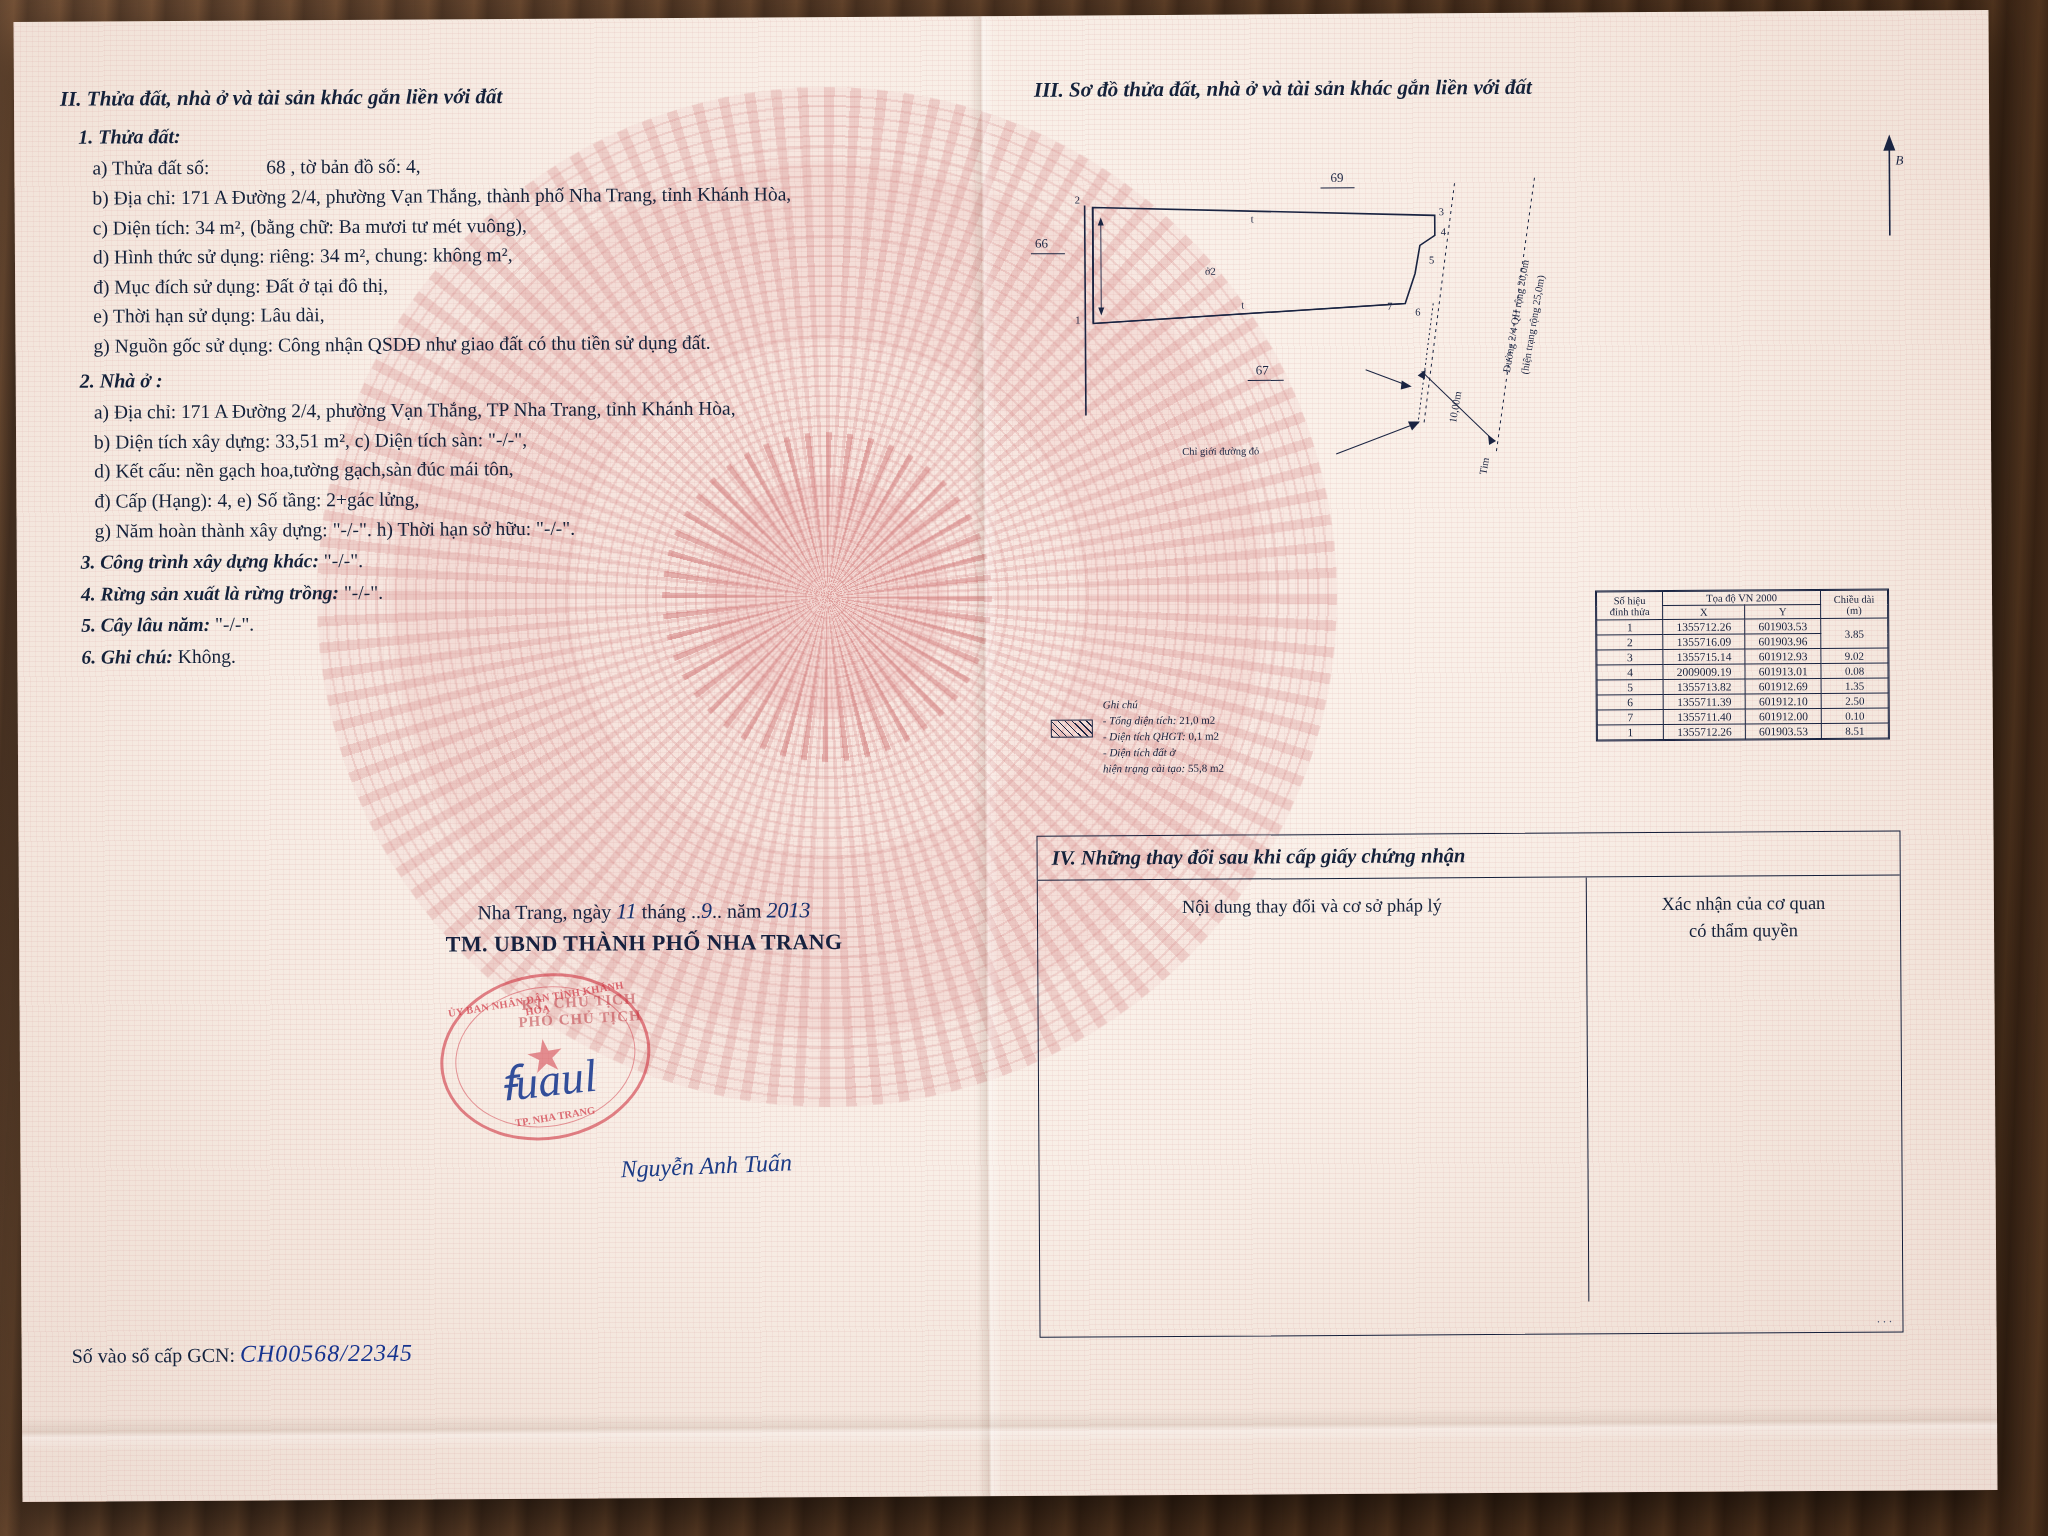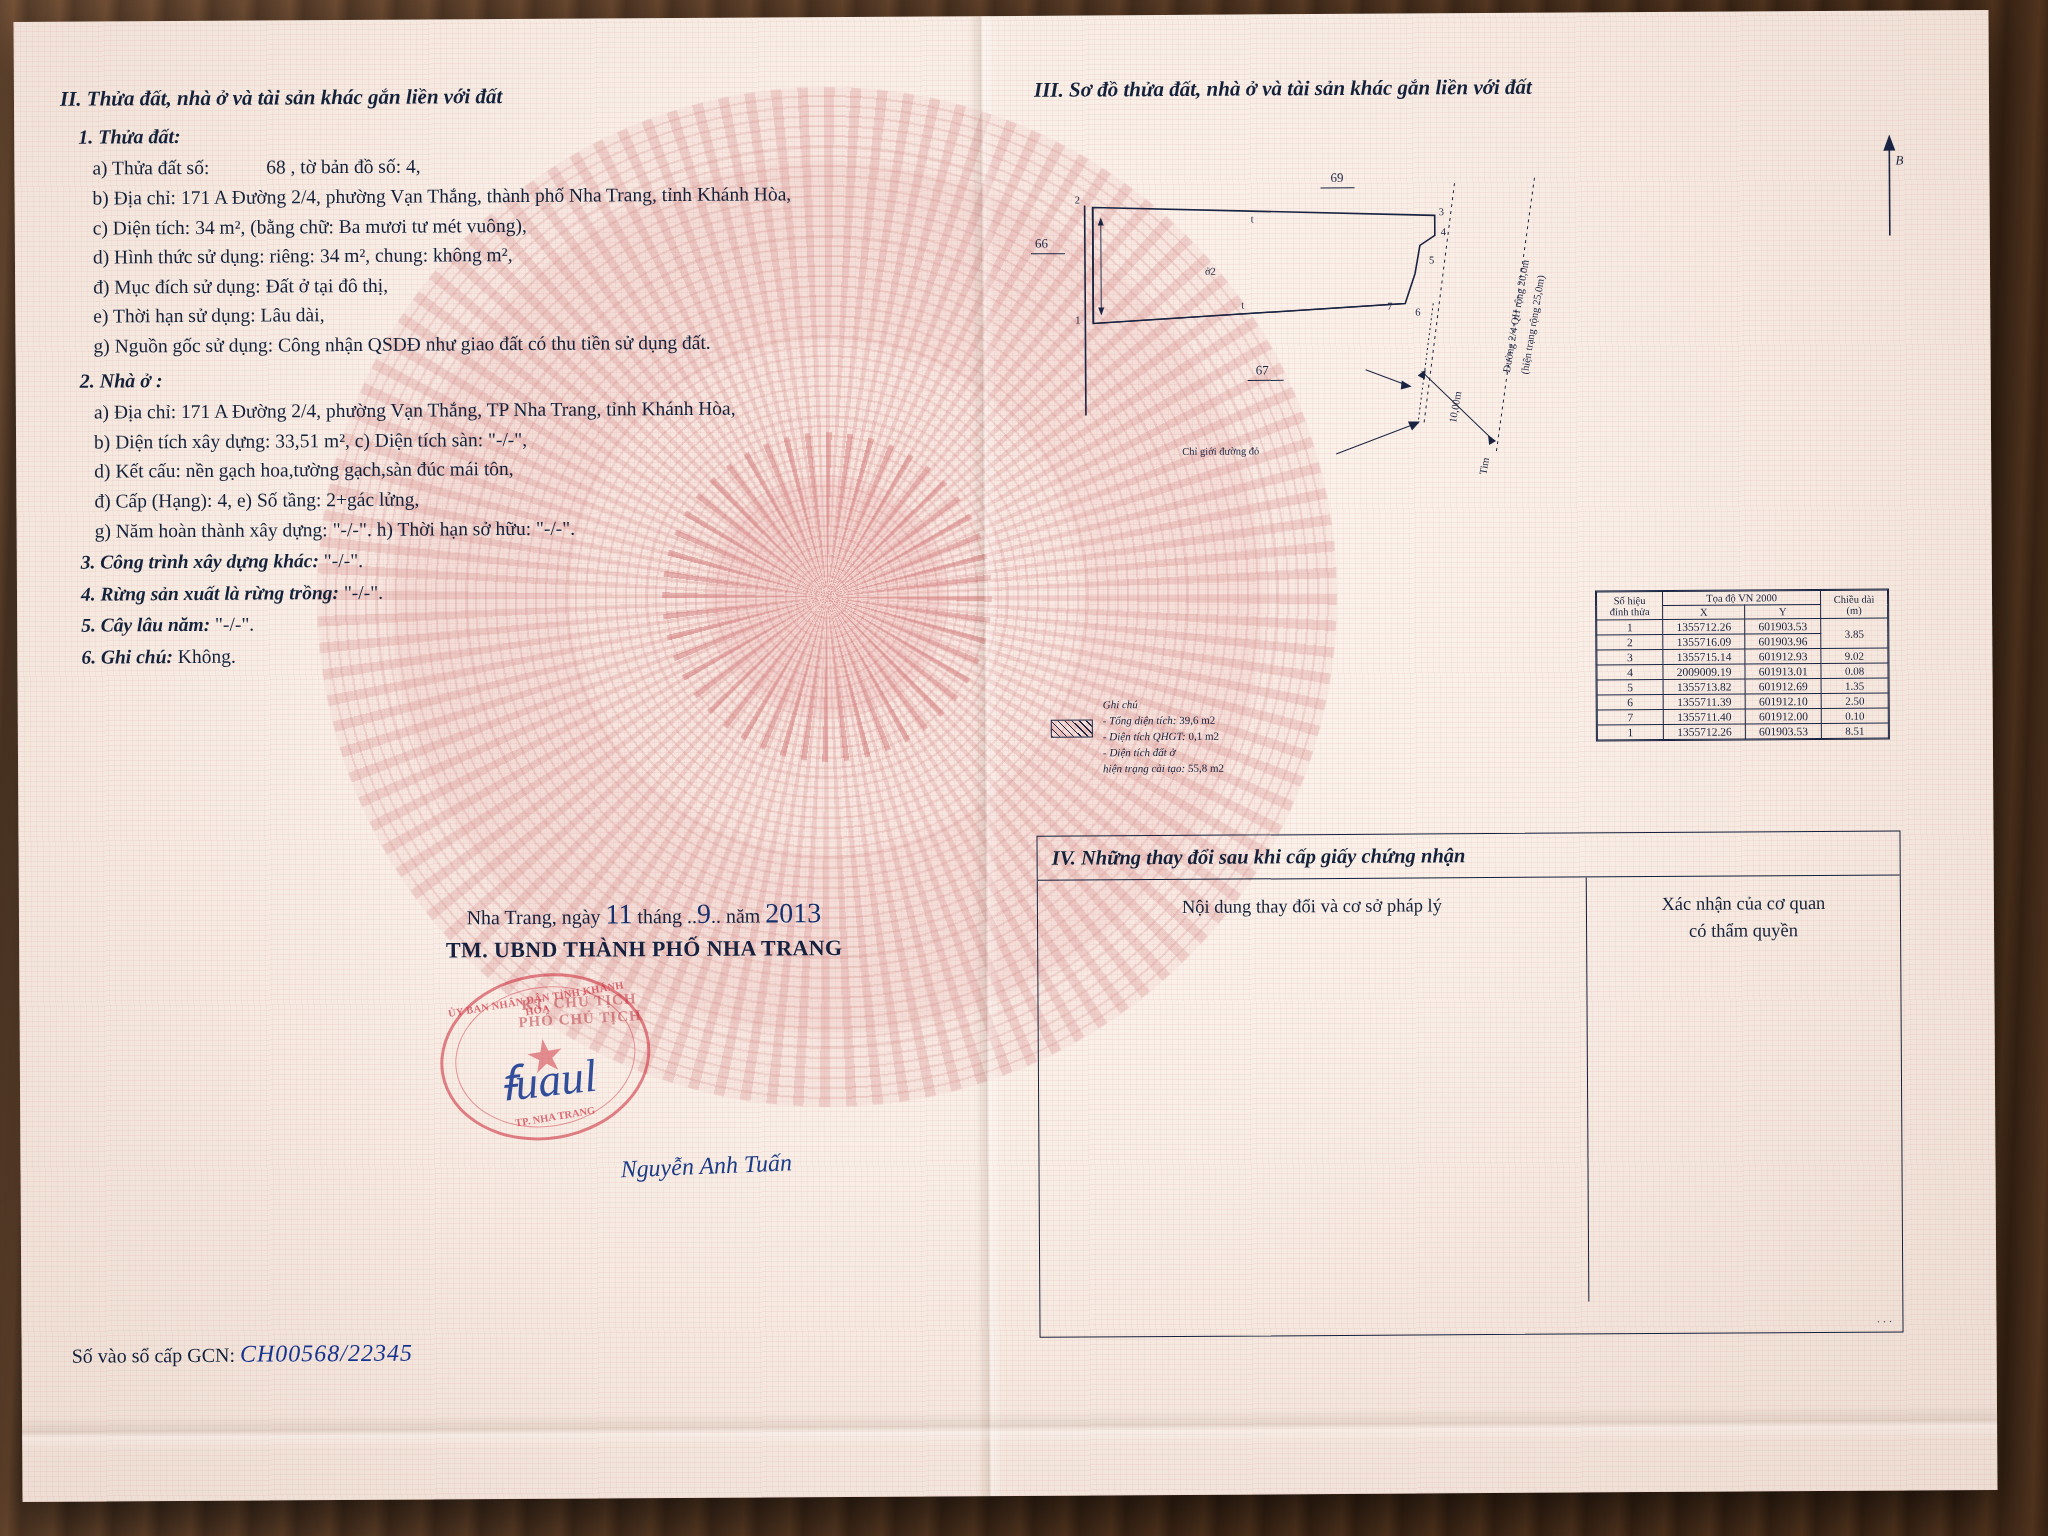--- a/index.html
+++ b/index.html
@@ -78,21 +78,21 @@
   #left .li{margin-left:32px;}
   #left .secline{font-weight:bold;font-style:italic;margin-left:18px;margin-top:2px;}
   #left .secline .val{font-weight:normal;font-style:normal;}
   .gap-a{display:inline-block;width:52px;}
   
   #sign{
     position:absolute;left:390px;top:880px;width:470px;text-align:center;color:#16213f;
   }
   #sign .l1{font-size:20px;}
   #sign .l2{font-weight:bold;font-size:22px;letter-spacing:.4px;margin-top:6px;}
-  .hw{color:#15306e;font-size:28px;margin-top:16px;}
+  .hw{font-style:italic;color:#15306e;font-size:22px;margin-top:16px;}
   
   #stamp{
     position:absolute;left:420px;top:955px;width:205px;height:160px;
     border:3px solid rgba(205,40,55,.62);border-radius:50%;
     transform:rotate(-9deg);
     color:rgba(205,40,55,.72);
     font-size:11px;font-weight:bold;text-align:center;
     display:flex;align-items:center;justify-content:center;
     opacity:.9;
   }
@@ -380,21 +380,21 @@
           </tr>
     </tbody>
       </table>
   </div>
 
   <div id="legend">
     <div class="hatch"></div>
     <div>Ghi chú</div>
     <div>
       <span>- Tổng diện tích:</span>
-      <span class="num">39,6</span>
+      <span class="num">21,0</span>
       <span class="num">m2</span>
     </div>
     <div>
       <span>- Diện tích QHGT:</span>
       <span class="num">0,1</span>
       <span class="num">m2</span>
     </div>
     <div>
       <span>- Diện tích đất ở</span>
     </div>

